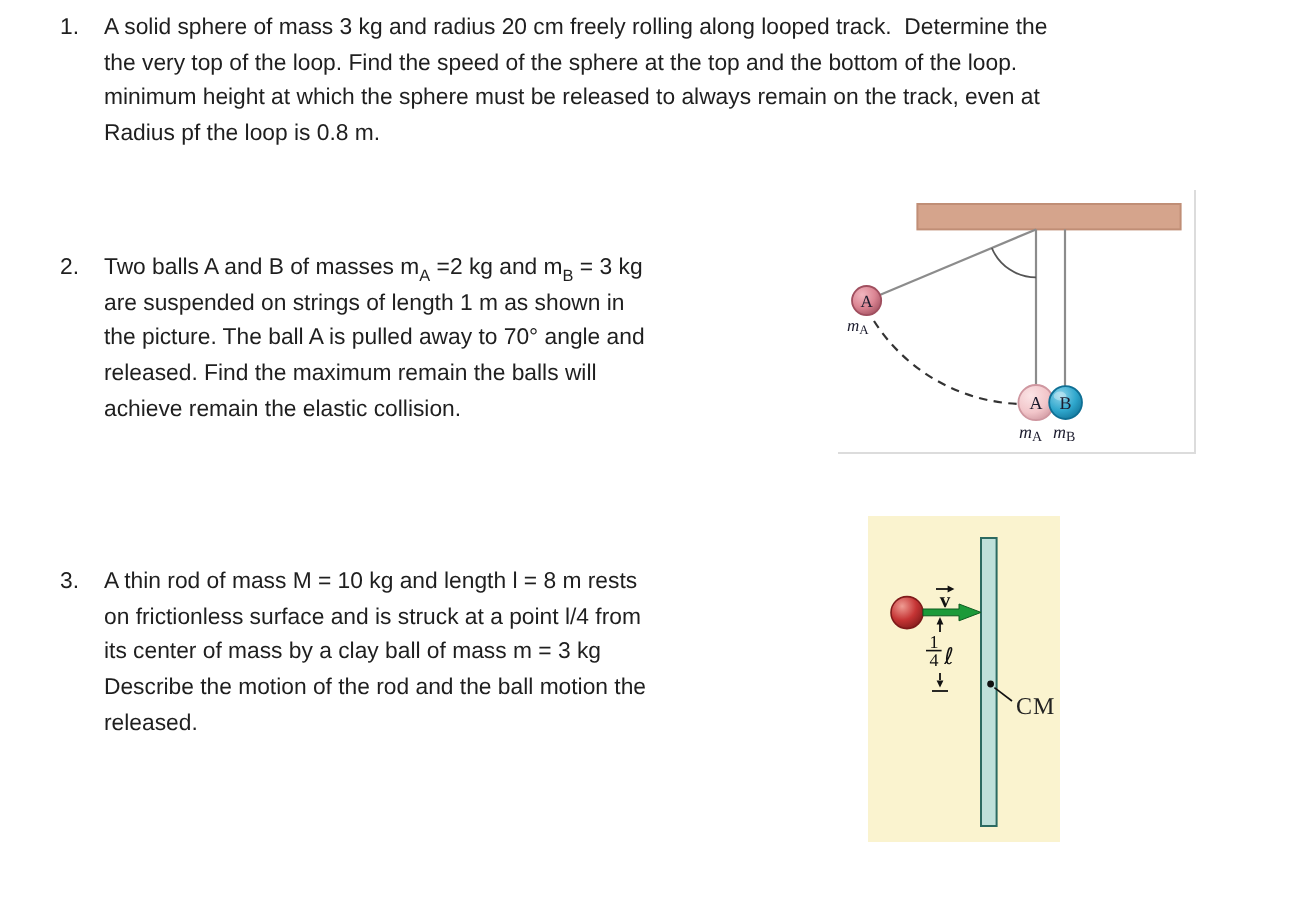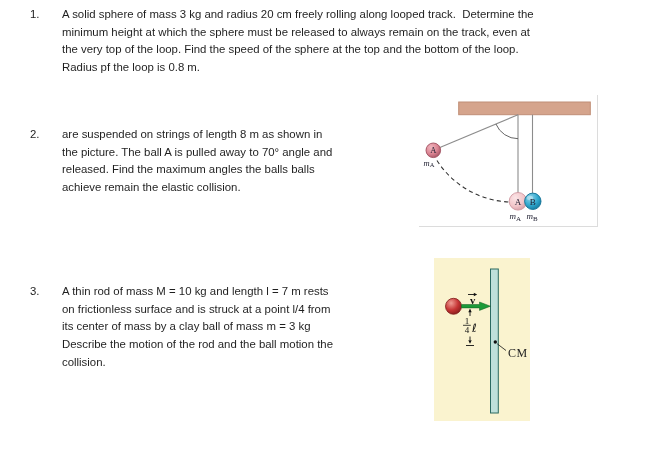--- a/index.html
+++ b/index.html
@@ -3,21 +3,21 @@
 <meta charset="utf-8">
 <style>
   html,body{margin:0;padding:0;}
   body{
     width:651px;height:456px;position:relative;overflow:hidden;
     background:#ffffff;
     font-family:"Liberation Sans", sans-serif;
   }
   .problem{position:absolute;left:30px;color:#1f1f1f;font-size:11.4px;line-height:17.7px;}
   .problem .num{position:absolute;left:0;top:0;}
-  .problem .problem-text{margin-left:32px;white-space:nowrap;}
+  .problem .problem-text{margin-left:22px;white-space:nowrap;}
   .problem sub{font-size:0.72em;line-height:0;}
   #problem-1{top:6px;}
   #problem-2{top:126px;}
   #problem-3{top:283px;}
 
   .diagram{position:absolute;}
   #pendulum-diagram{left:419px;top:95px;border-right:1px solid #dcdcdc;border-bottom:1px solid #dcdcdc;background:#fff;}
   #rod-diagram{left:434px;top:258px;}
 
   .string{stroke-width:1.1;fill:none;}
@@ -33,44 +33,45 @@
   .ell{font-family:"DejaVu Serif","DejaVu Sans", serif;font-style:italic;font-size:11.5px;fill:#111;text-anchor:middle;}
   .cm-text{font-family:"Liberation Serif", serif;font-size:12px;fill:#222;letter-spacing:0.5px;}
 </style>
 </head>
 <body>
 
 <div class="problem" id="problem-1">
   <span class="num">1.</span>
   <div class="problem-text">
       <div class="tline">A solid sphere of mass 3 kg and radius 20 cm freely rolling along looped track.&nbsp; Determine the</div>
+      <div class="tline">the very top of the loop. Find the speed of the sphere at the top and the bottom of the loop.</div>
       <div class="tline">minimum height at which the sphere must be released to always remain on the track, even at</div>
-      <div class="tline">the very top of the loop. Find the speed of the sphere at the top and the bottom of the loop.</div>
       <div class="tline">Radius pf the loop is 0.8 m.</div>
     </div>
 </div>
 
 <div class="problem" id="problem-2">
   <span class="num">2.</span>
   <div class="problem-text">
-      <div class="tline">are suspended on strings of length 8 m as shown in</div>
+      <div class="tline">Two balls A and B of masses m<sub>A</sub> =2 kg and m<sub>B</sub> = 3 kg</div>
+      <div class="tline">are suspended on strings of length 1 m as shown in</div>
       <div class="tline">the picture. The ball A is pulled away to 70° angle and</div>
-      <div class="tline">released. Find the maximum angles the balls balls</div>
+      <div class="tline">released. Find the maximum remain the balls will</div>
       <div class="tline">achieve remain the elastic collision.</div>
     </div>
 </div>
 
 <div class="problem" id="problem-3">
   <span class="num">3.</span>
   <div class="problem-text">
-      <div class="tline">A thin rod of mass M = 10 kg and length l = 7 m rests</div>
+      <div class="tline">A thin rod of mass M = 10 kg and length l = 8 m rests</div>
       <div class="tline">on frictionless surface and is struck at a point l/4 from</div>
       <div class="tline">its center of mass by a clay ball of mass m = 3 kg</div>
       <div class="tline">Describe the motion of the rod and the ball motion the</div>
-      <div class="tline">collision.</div>
+      <div class="tline">released.</div>
     </div>
 </div>
 
 <svg class="diagram" id="pendulum-diagram" width="178" height="131" viewBox="0 0 178 131">
   <defs>
     <radialGradient id="gBallATop" cx="35%" cy="30%" r="80%">
       <stop offset="0%" stop-color="#f1b6bf"></stop>
       <stop offset="55%" stop-color="#db8593"></stop>
       <stop offset="100%" stop-color="#a04f5f"></stop>
     </radialGradient>

